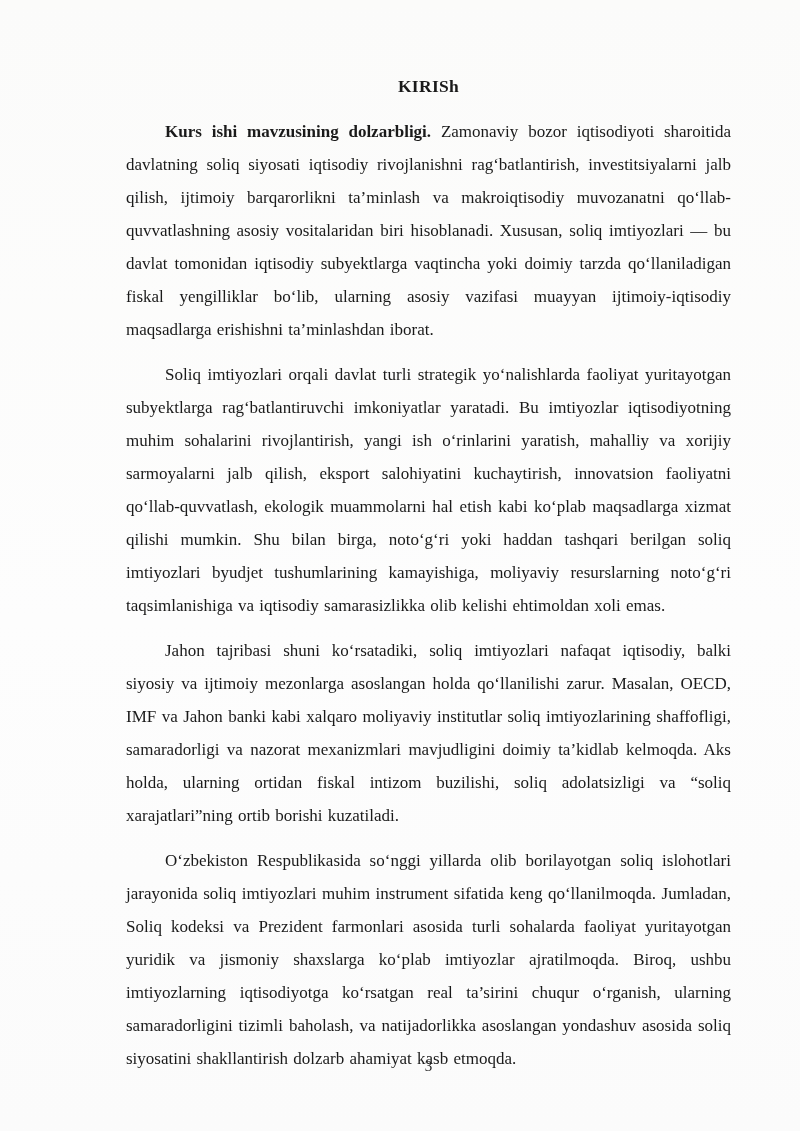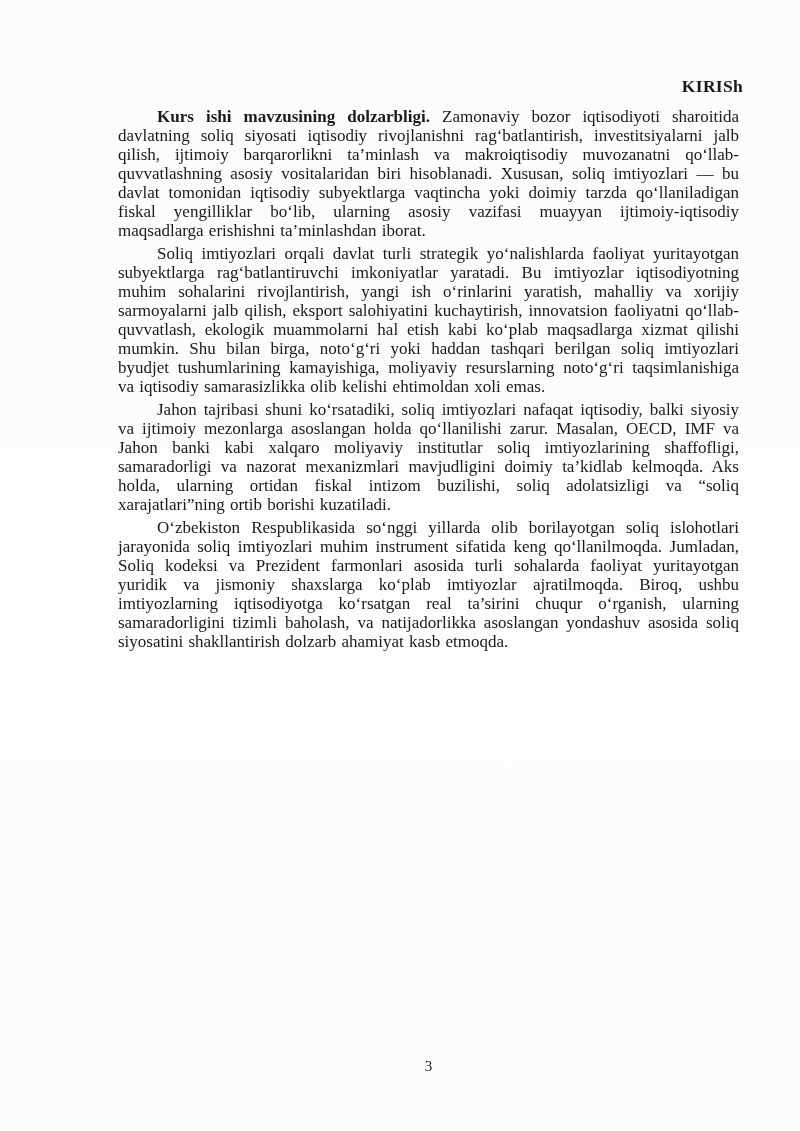--- a/index.html
+++ b/index.html
@@ -21,27 +21,27 @@
     position: absolute;
     left: 114px;
     top: 70px;
     width: 629px;
   }
   .doc-title {
     margin: 0;
     font-size: 17.5px;
     line-height: 33px;
     font-weight: bold;
-    text-align: right;
+    text-align: center;
     letter-spacing: 0.3px;
   }
   .para {
-    margin: 4px;
+    margin: 12px;
     font-size: 17px;
-    line-height: 19px;
+    line-height: 33px;
     text-align: justify;
     text-indent: 39px;
     word-spacing: 1px;
   }
   .para .lead {
     font-weight: bold;
   }
   .page-number {
     position: absolute;
     top: 1058px;

